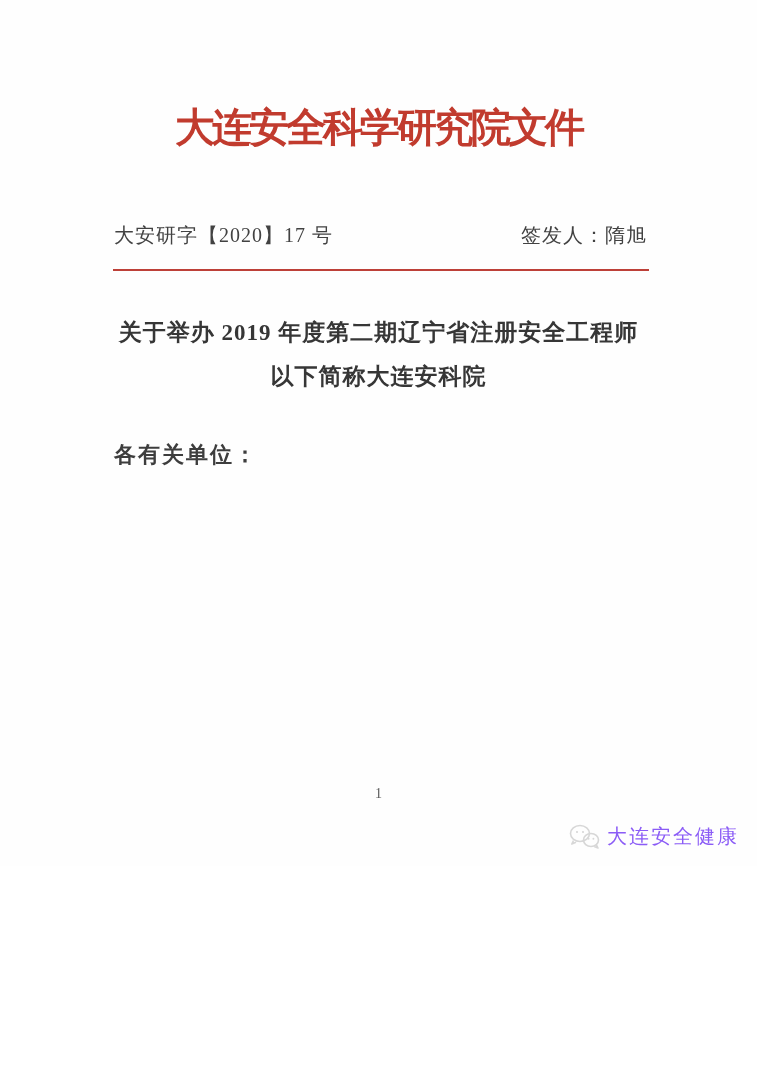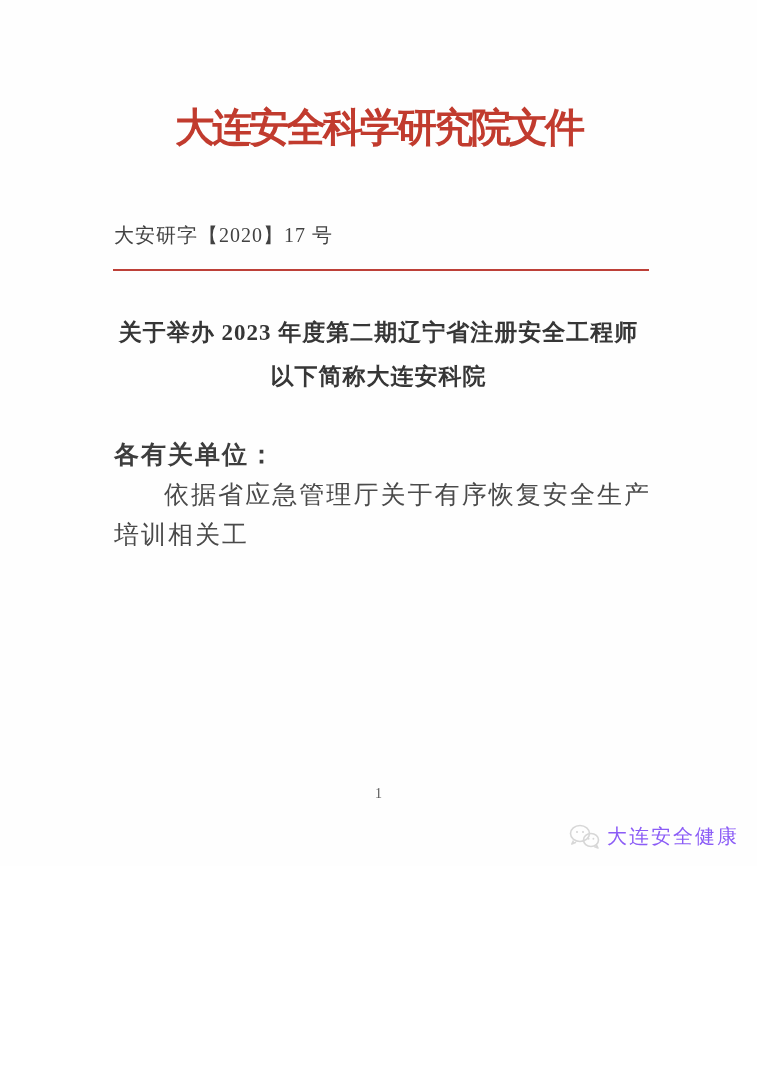--- a/index.html
+++ b/index.html
@@ -50,21 +50,21 @@
     text-align: center;
     font-size: 23px;
     font-weight: bold;
     color: #363636;
     line-height: 44px;
     letter-spacing: 1px;
   }
   
   .body-block {
     margin: 36px 106px 0 114px;
-    font-size: 25px;
+    font-size: 22px;
     line-height: 40px;
     text-align: justify;
     letter-spacing: 2px;
     color: #4a4a4a;
   }
   .salutation {
     font-weight: bold;
     color: #3d3d3d;
   }
   .para {
@@ -101,32 +101,32 @@
 </style>
 </head>
 <body>
 
 <div class="page">
 
   <div class="letterhead">大连安全科学研究院文件</div>
 
   <div class="refrow">
     <span>大安研字【2020】17 号</span>
+    <span>签发人：隋旭</span>
   </div>
 
   <hr class="red-divider">
 
   <div class="doc-title">
-    <div>关于举办 2023 年度第二期辽宁省注册安全工程师</div>
+    <div>关于举办 2019 年度第二期辽宁省注册安全工程师</div>
     <div>以下简称大连安科院</div>
   </div>
 
   <div class="body-block">
     <p class="para salutation" style="text-indent:0;">各有关单位：</p>
-    <p class="para">依据省应急管理厅关于有序恢复安全生产培训相关工</p>
   </div>
 
   <div class="page-number">1</div>
 
   <div class="watermark">
     <span class="wechat-icon">
       <svg width="32" height="27" viewBox="0 0 32 27" fill="none" xmlns="http://www.w3.org/2000/svg">
         <ellipse cx="12" cy="10.5" rx="9.5" ry="8" stroke="#d7d7d7" stroke-width="1.6"></ellipse>
         <path d="M5.5 17.5 L3.8 21 L8 19.2" stroke="#d7d7d7" stroke-width="1.6" fill="none" stroke-linejoin="round"></path>
         <ellipse cx="23" cy="17" rx="7.5" ry="6.5" stroke="#d7d7d7" stroke-width="1.6"></ellipse>

